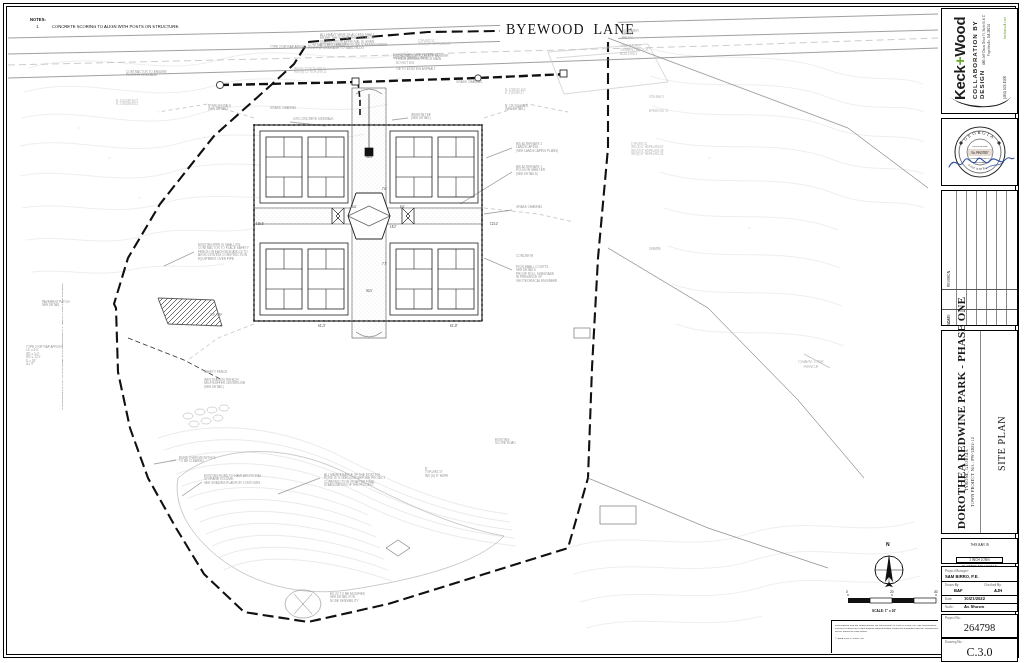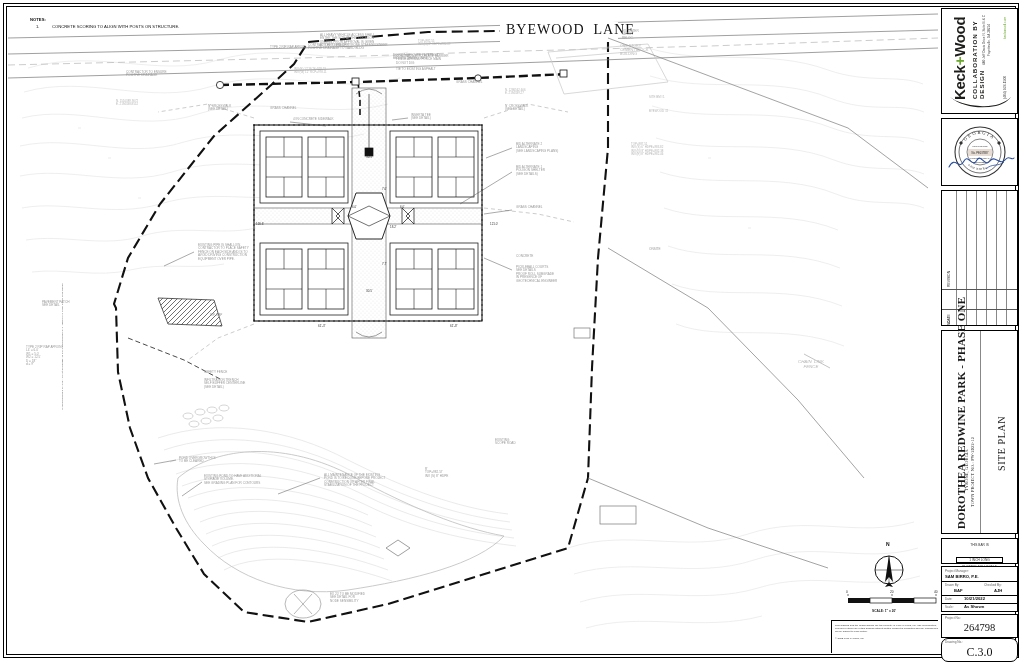--- a/index.html
+++ b/index.html
@@ -78,21 +78,21 @@
   #barBox .l3{font-size:3.2px;color:#333;}
 
   
   #pmBox{left:0;top:560px;width:77px;height:46px;}
   .fld{position:absolute;font-size:3.1px;color:#666;}
   .val{position:absolute;font-size:4.2px;font-weight:bold;color:#111;}
   .hl{position:absolute;left:0;right:0;border-top:0.6px solid #000;}
 
   
   #pnBox{left:0;top:608px;width:77px;height:24px;}
-  #dnBox{left:0;top:632px;width:77px;height:24px;border-radius:7px;}
+  #dnBox{left:0;top:632px;width:77px;height:24px;}
   .bignum{position:absolute;width:100%;text-align:center;
      font-family:"Liberation Serif",serif;font-size:10.5px;color:#111;}
 
   
   #northWrap{position:absolute;left:856px;top:536px;width:50px;height:46px;}
   #scaleWrap{position:absolute;left:838px;top:586px;width:96px;height:22px;}
   .sc-lbl{position:absolute;font-size:3.2px;color:#222;}
   #discBox{position:absolute;left:823px;top:612px;width:112px;height:34px;
      border:0.8px solid #000;box-sizing:border-box;background:#fff;padding:2.5px 3px;}
   #discBox p{margin:0;font-size:2.5px;line-height:1.35;color:#333;}

